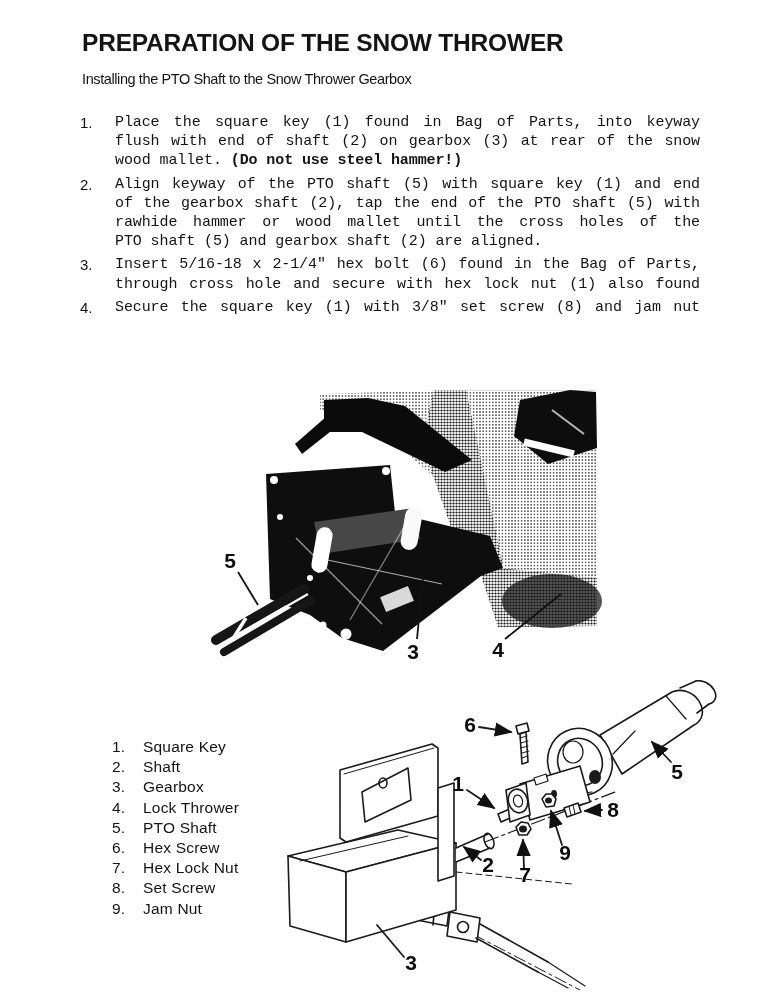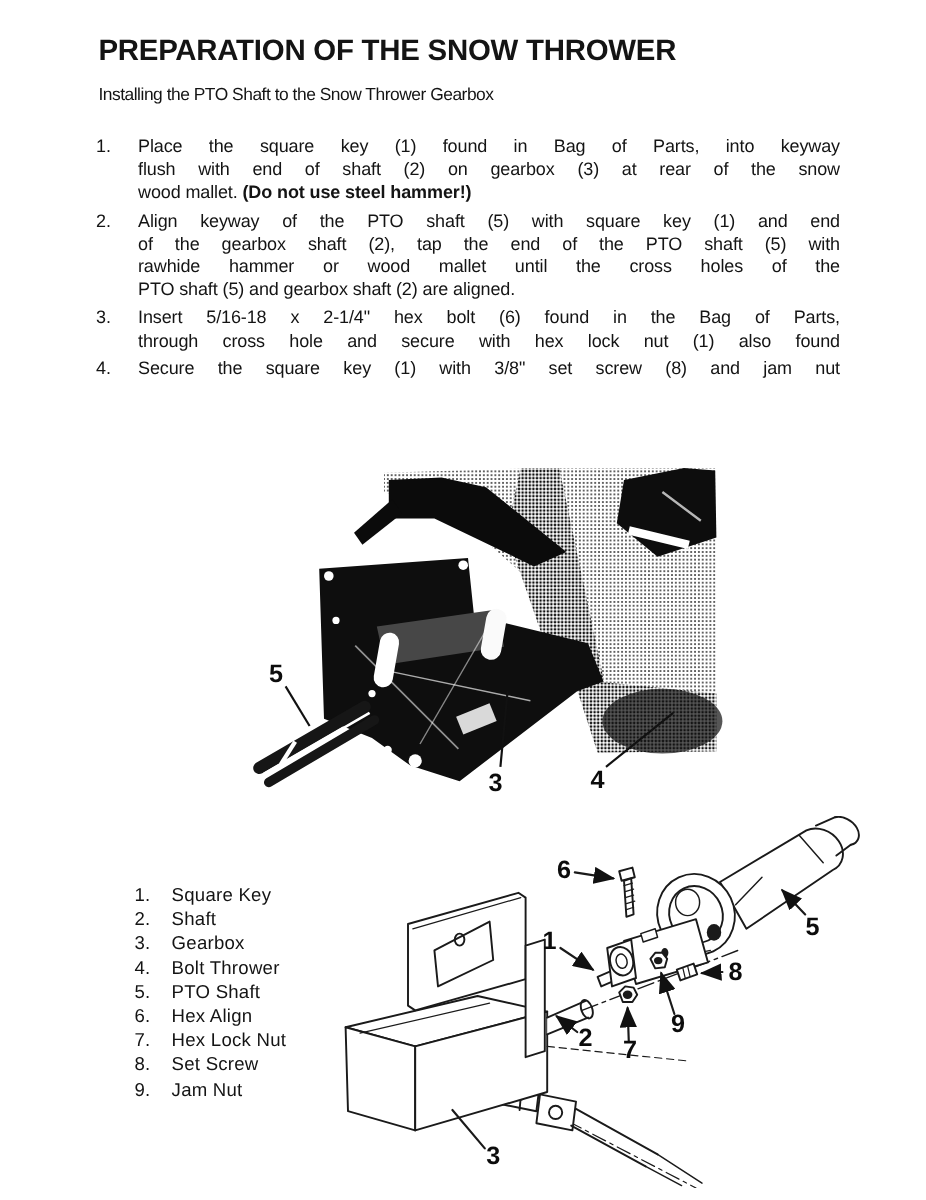--- a/index.html
+++ b/index.html
@@ -3,21 +3,21 @@
 <meta charset="utf-8">
 <style>
   html,body{margin:0;padding:0;}
   body{width:772px;height:1000px;background:#fff;font-family:"Liberation Sans",sans-serif;color:#141414;position:relative;overflow:hidden;}
   .page{position:absolute;inset:0;background:#fff;}
   .title{position:absolute;left:82px;top:29px;font-size:24.5px;font-weight:bold;letter-spacing:-0.2px;white-space:nowrap;}
   .subtitle{position:absolute;left:82px;top:71px;font-size:14.5px;letter-spacing:-0.4px;white-space:nowrap;}
   .instructions{position:absolute;left:80px;top:113px;width:625px;}
   .item{display:flex;margin-bottom:4px;}
   .item .num{width:35px;font-size:15px;line-height:19.2px;flex:0 0 35px;}
-  .item .itext{width:585px;font-size:15px;line-height:19.2px;letter-spacing:-0.1px;}
+  .item .itext{width:585px;font-size:15px;line-height:19.2px;letter-spacing:-0.1px;font-family:Liberation Mono, monospace;}
   .jline{text-align:justify;text-align-last:justify;}
   .lline{text-align:left;}
   .b{font-weight:bold;text-align:center;}
   .fig{position:absolute;}
   #photo-fig{left:200px;top:388px;}
   #diagram-fig{left:280px;top:680px;}
   .parts{position:absolute;left:112px;top:737px;font-size:15.5px;letter-spacing:0.2px;}
   .prow{display:flex;height:20.2px;line-height:20.2px;}
   .pnum{width:31px;flex:0 0 31px;}
   .callout{font-family:"Liberation Sans",sans-serif;font-weight:bold;font-size:21px;fill:#0c0c0c;}
@@ -239,29 +239,29 @@
     <div class="prow">
         <span class="pnum">2.</span>
         <span>Shaft</span>
       </div>
     <div class="prow">
         <span class="pnum">3.</span>
         <span>Gearbox</span>
       </div>
     <div class="prow">
         <span class="pnum">4.</span>
-        <span>Bolt Thrower</span>
+        <span>Lock Thrower</span>
       </div>
     <div class="prow">
         <span class="pnum">5.</span>
         <span>PTO Shaft</span>
       </div>
     <div class="prow">
         <span class="pnum">6.</span>
-        <span>Hex Align</span>
+        <span>Hex Screw</span>
       </div>
     <div class="prow">
         <span class="pnum">7.</span>
         <span>Hex Lock Nut</span>
       </div>
     <div class="prow">
         <span class="pnum">8.</span>
         <span>Set Screw</span>
       </div>
     <div class="prow">

